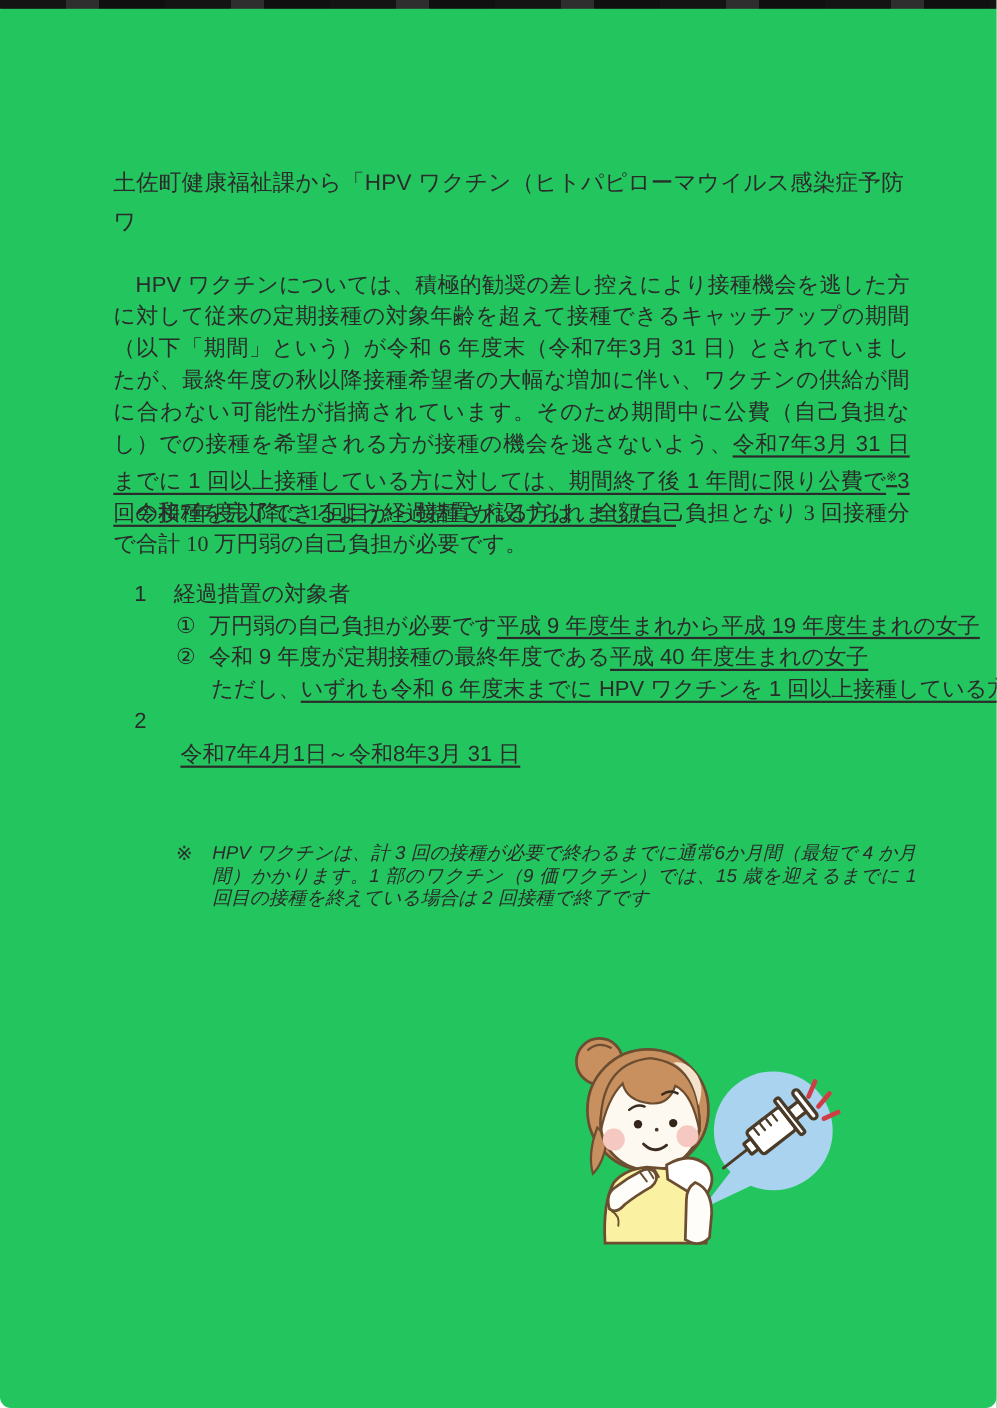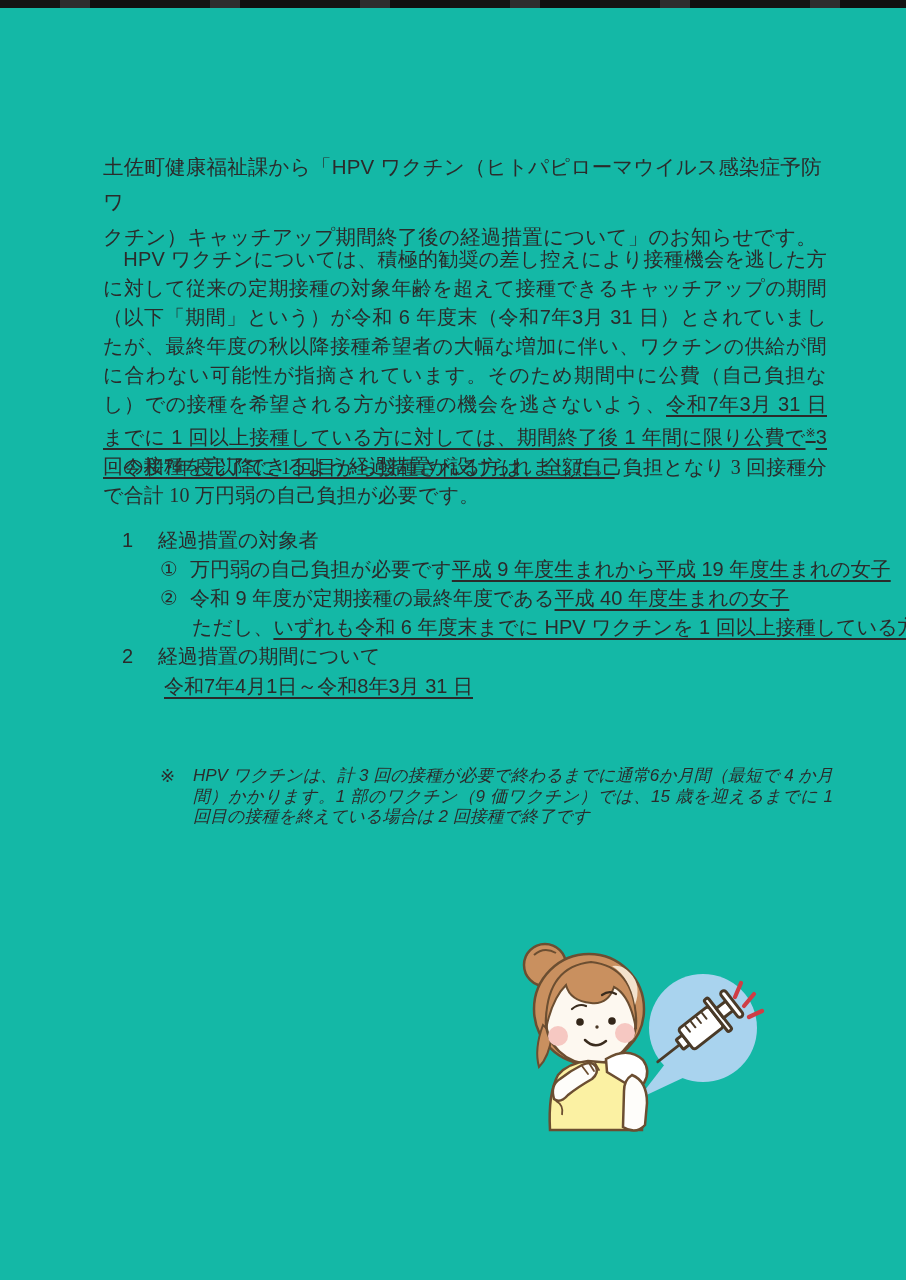--- a/index.html
+++ b/index.html
@@ -1,21 +1,21 @@
 <!DOCTYPE html>
 <html lang="ja"><head>
 <meta charset="utf-8">
 <style>
   html,body{margin:0;padding:0;}
   body{
     width:906px;height:1280px;background:#ffffff;position:relative;overflow:hidden;
     font-family:"Liberation Sans","DejaVu Sans",sans-serif;color:#2b2b2b;
     -webkit-font-smoothing:antialiased;
   }
-  .page{position:absolute;inset:0;background:#14b8a6;}
+  .page{position:absolute;inset:0;background:#22c55e;border-radius:10px;}
   .scan-bar{
     position:absolute;top:0;left:0;width:906px;height:8px;
     background:repeating-linear-gradient(90deg,#141414 0 60px,#2e2e2e 60px 90px,#101010 90px 150px);
   }
   .tx{position:absolute;letter-spacing:0.2px;}
   .title{left:103px;top:149px;width:730px;font-size:20.5px;line-height:35px;}
   .para{left:103px;top:245px;width:724px;font-size:20px;line-height:29px;text-align:justify;}
   .para2{left:103px;top:453px;width:724px;font-size:20px;line-height:28px;text-align:justify;font-family:Liberation Serif, serif;}
   .ul{
     text-decoration:underline;
@@ -38,21 +38,20 @@
 </style>
 </head>
 <body>
 
 <div class="page">
 
   <div class="scan-bar"></div>
 
   <div class="tx title">
     <div>土佐町健康福祉課から「HPV ワクチン（ヒトパピローマウイルス感染症予防ワ</div>
-    <div>クチン）キャッチアップ期間終了後の経過措置について」のお知らせです。</div>
   </div>
 
   <div class="tx para">
     <span>　HPV ワクチンについては、積極的勧奨の差し控えにより接種機会を逃した方に対して従来の定期接種の対象年齢を超えて接種できるキャッチアップの期間（以下「期間」という）が令和 6 年度末（令和7年3月 31 日）とされていましたが、最終年度の秋以降接種希望者の大幅な増加に伴い、ワクチンの供給が間に合わない可能性が指摘されています。そのため期間中に公費（自己負担なし）での接種を希望される方が接種の機会を逃さないよう、</span><span class="ul">令和7年3月 31 日までに 1 回以上接種している方に対しては、期間終了後 1 年間に限り公費で</span><span class="ul refmark">※</span><span class="ul">3回の接種を完了できるよう経過措置が設けられました。</span>
   </div>
 
   <div class="tx para2">
     <span>　令和7年度以降に 1 回目から接種される方は、全額自己負担となり 3 回接種分で合計 10 万円弱の自己負担が必要です。</span>
   </div>
 
@@ -70,21 +69,20 @@
     <span class="mk">②</span>
     <span><span>令和 9 年度が定期接種の最終年度である</span><span class="ul">平成 40 年度生まれの女子</span></span>
   </div>
 
   <div class="row" style="left:192px;top:614px;">
     <span><span>ただし、</span><span class="ul">いずれも令和 6 年度末までに HPV ワクチンを 1 回以上接種している方</span></span>
   </div>
 
   <div class="row" style="left:122px;top:643px;">
     <span class="num">2</span>
-    <span class="gap18">経過措置の期間について</span>
   </div>
 
   <div class="row" style="left:164px;top:673px;">
     <span class="ul">令和7年4月1日～令和8年3月 31 日</span>
   </div>
 
   <div class="footnote">
     <span class="mk">※</span>
     <span class="ft-text">HPV ワクチンは、計 3 回の接種が必要で終わるまでに通常6か月間（最短で 4 か月間）かかります。1 部のワクチン（9 価ワクチン）では、15 歳を迎えるまでに 1 回目の接種を終えている場合は 2 回接種で終了です</span>
   </div>

